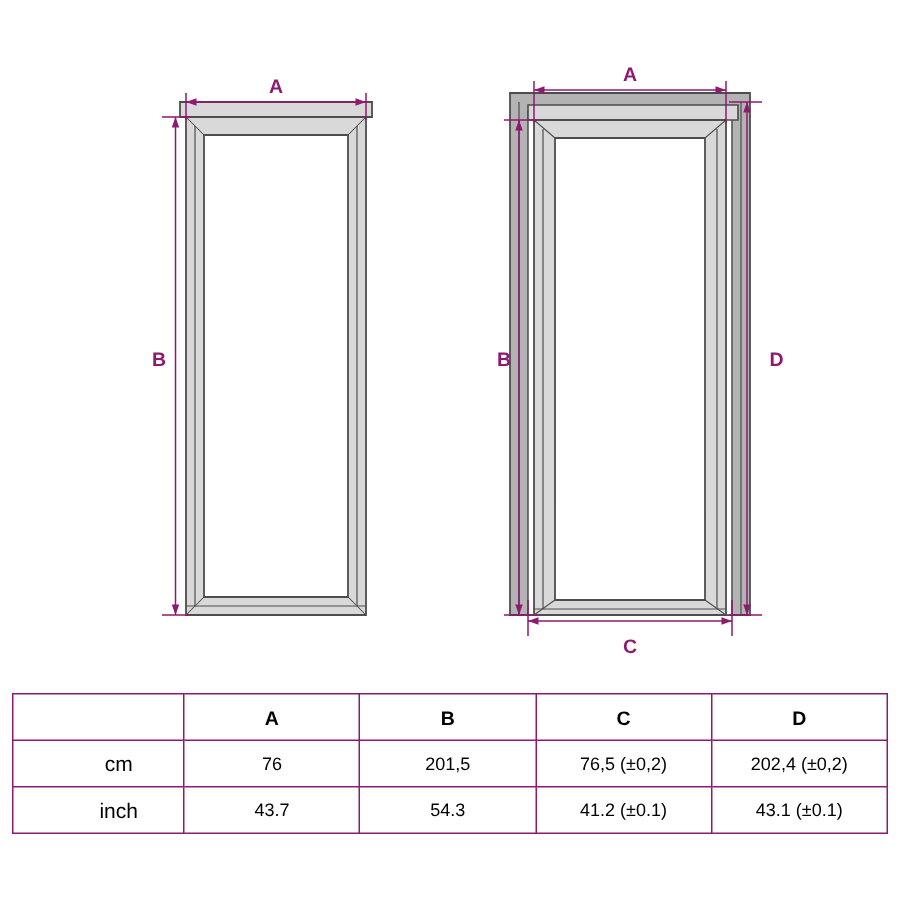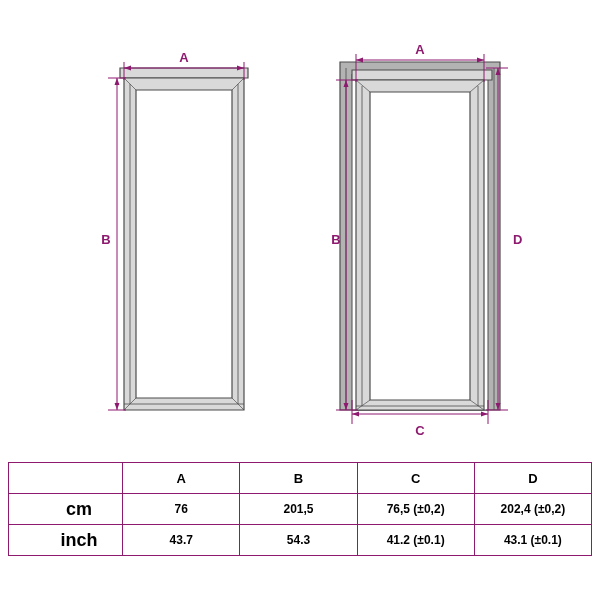--- a/index.html
+++ b/index.html
@@ -43,30 +43,30 @@
     border-collapse: collapse;
     font-family: "Liberation Sans", sans-serif;
     font-size: 12px;
   }
   #spec-table th,
   #spec-table td {
     border: 1px solid #8e1a70;
     text-align: center;
     height: 30px;
     padding: 0;
-    font-weight: bold;
+    font-weight: normal;
     color: #000000;
   }
   #spec-table thead th {
     font-weight: bold;
     font-size: 13px;
   }
   #spec-table tbody th {
-    font-weight: bold;
-    font-size: 18px;
+    font-weight: normal;
+    font-size: 14px;
     padding-left: 27px;
   }
   #spec-table col.c-label { width: 114px; }
   #spec-table col.c-data { width: 117px; }
   #spec-table tr > *:first-child {
     border-left: 1px solid #8e1a70;
   }
 </style>
 </head>
 <body>

